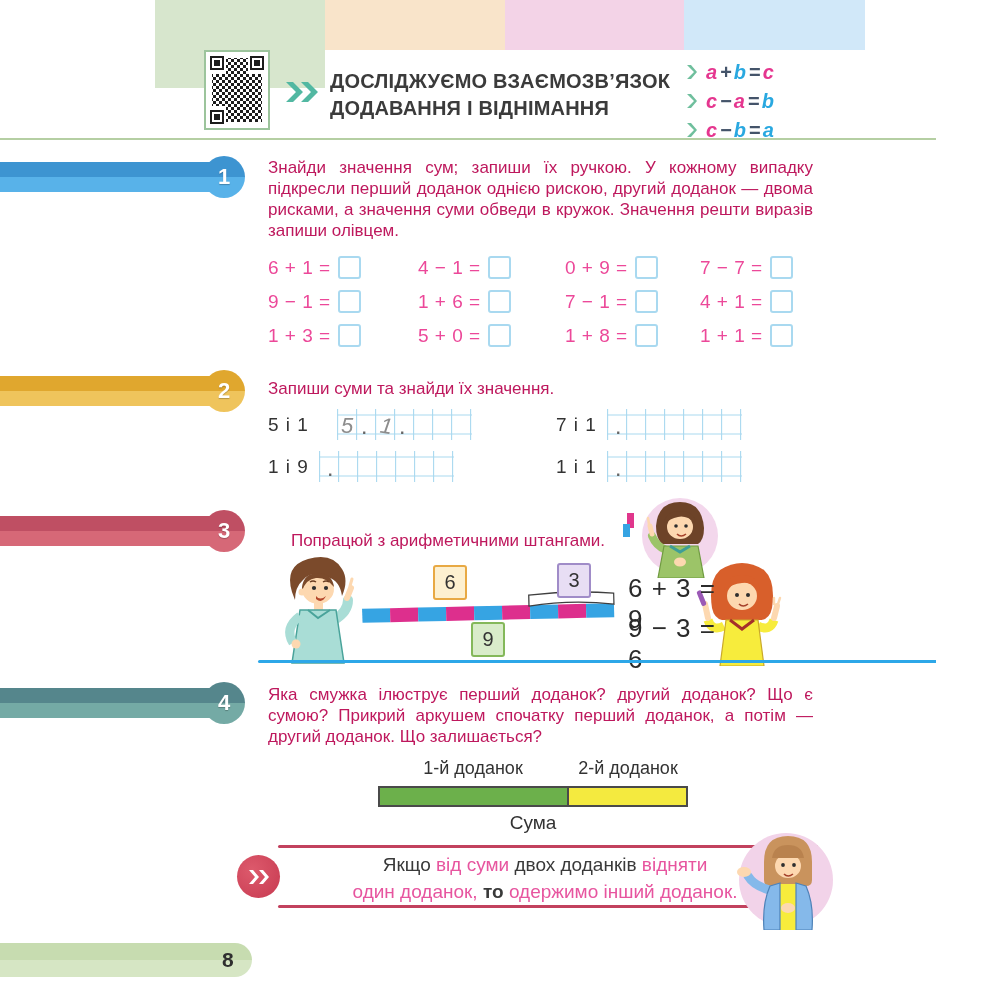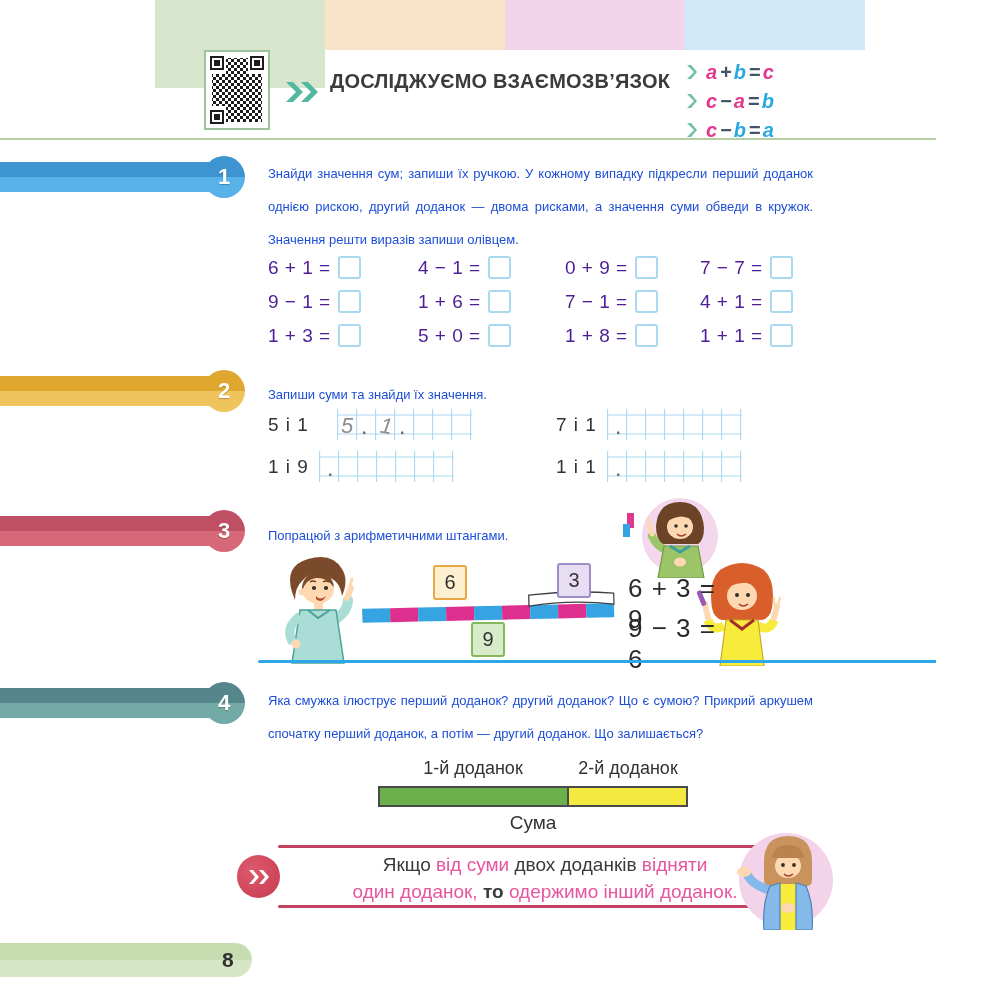--- a/index.html
+++ b/index.html
@@ -32,27 +32,27 @@
   .tab{position:absolute;left:0;width:245px;height:42px;}
   .tab-band{position:absolute;left:0;top:6px;width:226px;height:30px;}
   .tab-cap{position:absolute;right:0;top:0;width:42px;height:42px;border-radius:50%;
            display:flex;align-items:center;justify-content:center;}
   .tab-num{color:#fff;font-weight:bold;font-size:22px;text-shadow:0 1px 1px rgba(0,0,0,.25);}
   .t1 .tab-band,.t1 .tab-cap{background:linear-gradient(to bottom,#3d94d1 50%,#58b2e9 50%);}
   .t2 .tab-band,.t2 .tab-cap{background:linear-gradient(to bottom,#e0a72e 50%,#efc45c 50%);}
   .t3 .tab-band,.t3 .tab-cap{background:linear-gradient(to bottom,#bf4f63 50%,#d66877 50%);}
   .t4 .tab-band,.t4 .tab-cap{background:linear-gradient(to bottom,#55868c 50%,#74aaa5 50%);}
 
-  .instr{position:absolute;left:268px;width:545px;font-size:13px;line-height:33px;
-         color:#1d4ed8;text-align:justify;}
+  .instr{position:absolute;left:268px;width:545px;font-size:17px;line-height:21px;
+         color:#be185d;text-align:justify;}
 
   
   .eq-grid{position:absolute;left:268px;top:256px;width:535px;display:grid;
            grid-template-columns:150px 147px 135px auto;row-gap:11px;}
-  .eq{display:flex;align-items:center;font-size:19px;color:#4c1d95;letter-spacing:.5px;}
+  .eq{display:flex;align-items:center;font-size:19px;color:#ec4899;letter-spacing:.5px;}
   .ansbox{width:19px;height:19px;border:2px solid #a9d9f0;border-radius:3px;background:#fff;margin-left:7px;}
 
   
   .wg-row{position:absolute;display:flex;align-items:center;gap:10px;font-size:19px;color:#333;}
   .wg-label{min-width:40px;letter-spacing:1px;}
   .hw{font-style:italic;fill:#8d8d8d;font-size:22px;}
   .hwdot{fill:#666;font-size:16px;font-weight:bold;}
 
   
   .box-label{position:absolute;width:30px;height:31px;display:flex;align-items:center;
@@ -128,20 +128,21 @@
     </svg>
   </div>
 
   <svg class="abs" style="left:284px;top:80px;" width="36" height="24" viewBox="0 0 36 24">
     <path d="M2 2 L12 12 L2 22 L9 22 L19 12 L9 2 Z" fill="#52b8a2"></path>
     <path d="M17 2 L27 12 L17 22 L24 22 L34 12 L24 2 Z" fill="#52b8a2"></path>
   </svg>
 
   <div class="title">
     <div>ДОСЛІДЖУЄМО ВЗАЄМОЗВ’ЯЗОК</div>
+    <div>ДОДАВАННЯ І ВІДНІМАННЯ</div>
   </div>
 
   <div class="fml-col">
     <div class="fml-row">
       <svg width="12" height="16" viewBox="0 0 12 16">
           <path d="M1 1 L8 8 L1 15 L5 15 L11 8 L5 1 Z" fill="#6fbf9d"></path>
         </svg>
       <span class="fml">
           <span class="f-pink">a</span>
           <span class="f-op">+</span>
@@ -318,21 +319,21 @@
       <text class="hwdot" x="9" y="26">.</text>
     </svg>
   </div>
 
   <div class="tab t3" style="top:510px;">
     <div class="tab-band"></div>
     <div class="tab-cap">
       <span class="tab-num">3</span>
     </div>
   </div>
-  <div class="instr" style="top:519px;width:360px;text-align:left;">Попрацюй з арифметичними штангами.</div>
+  <div class="instr" style="top:530px;width:360px;text-align:center;">Попрацюй з арифметичними штангами.</div>
 
   <svg class="abs" style="left:612px;top:494px;" width="116" height="84" viewBox="0 0 116 84">
     <circle cx="68" cy="42" r="38" fill="#f3d7ec"></circle>
     <rect x="15" y="19" width="7" height="15" fill="#e0368c"></rect>
     <rect x="11" y="30" width="7" height="13" fill="#36a4e3"></rect>
     <path d="M44 32 Q46 8 68 8 Q90 8 92 34 Q92 46 86 50 L50 50 Q44 44 44 32 Z" fill="#6d4328"></path>
     <ellipse cx="68" cy="33" rx="13" ry="12" fill="#fdd8b0"></ellipse>
     <path d="M52 29 Q54 17 68 17 Q82 17 84 29 Q74 21 66 23 Q58 24 52 31 Z" fill="#6d4328"></path>
     <circle cx="64" cy="32" r="1.8" fill="#2f2f2f"></circle>
       <circle cx="74" cy="32" r="1.8" fill="#2f2f2f"></circle>

